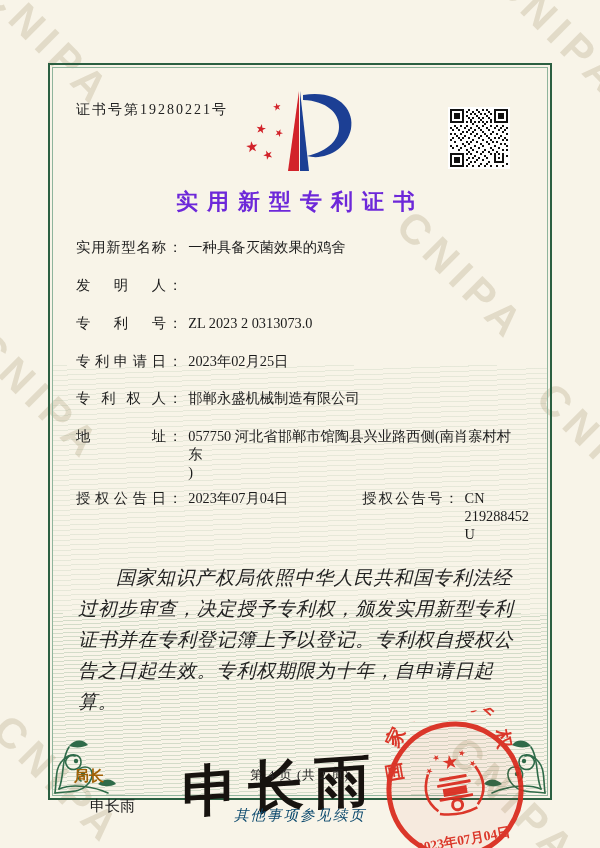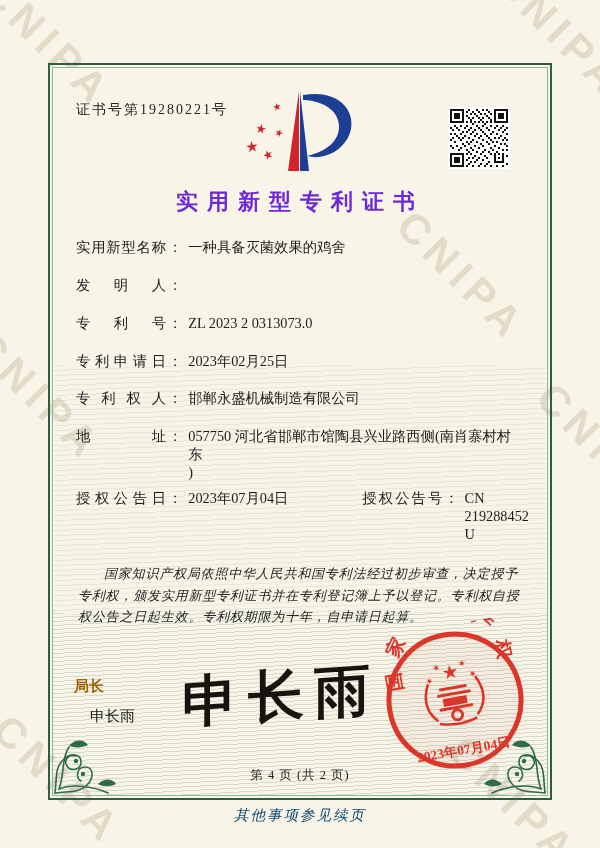--- a/index.html
+++ b/index.html
@@ -73,21 +73,21 @@
   }
   .flabel.w80{width:80px;}
   .fcolon{flex:none;margin:0 6px 0 2px;}
   .fvalue{flex:1;white-space:pre-line;}
   .fvalue.fixed{flex:none;width:136px;}
   .spacer{flex:none;width:38px;}
   
   .paras{margin:6px 28px 0 28px;}
   .paras p{
     margin:0 0 7px 0;
-    font-size:13px;line-height:1.62;
+    font-size:19px;line-height:1.62;
     font-style:italic;letter-spacing:0.8px;
     text-indent:2em;color:#222;
   }
   
   .sigzone{position:relative;height:150px;margin-top:38px;}
   .sig-title{
     position:absolute;left:24px;top:12px;
     font-family:"Liberation Sans","DejaVu Sans",sans-serif;
     font-size:15px;color:#a16207;font-weight:bold;
   }

